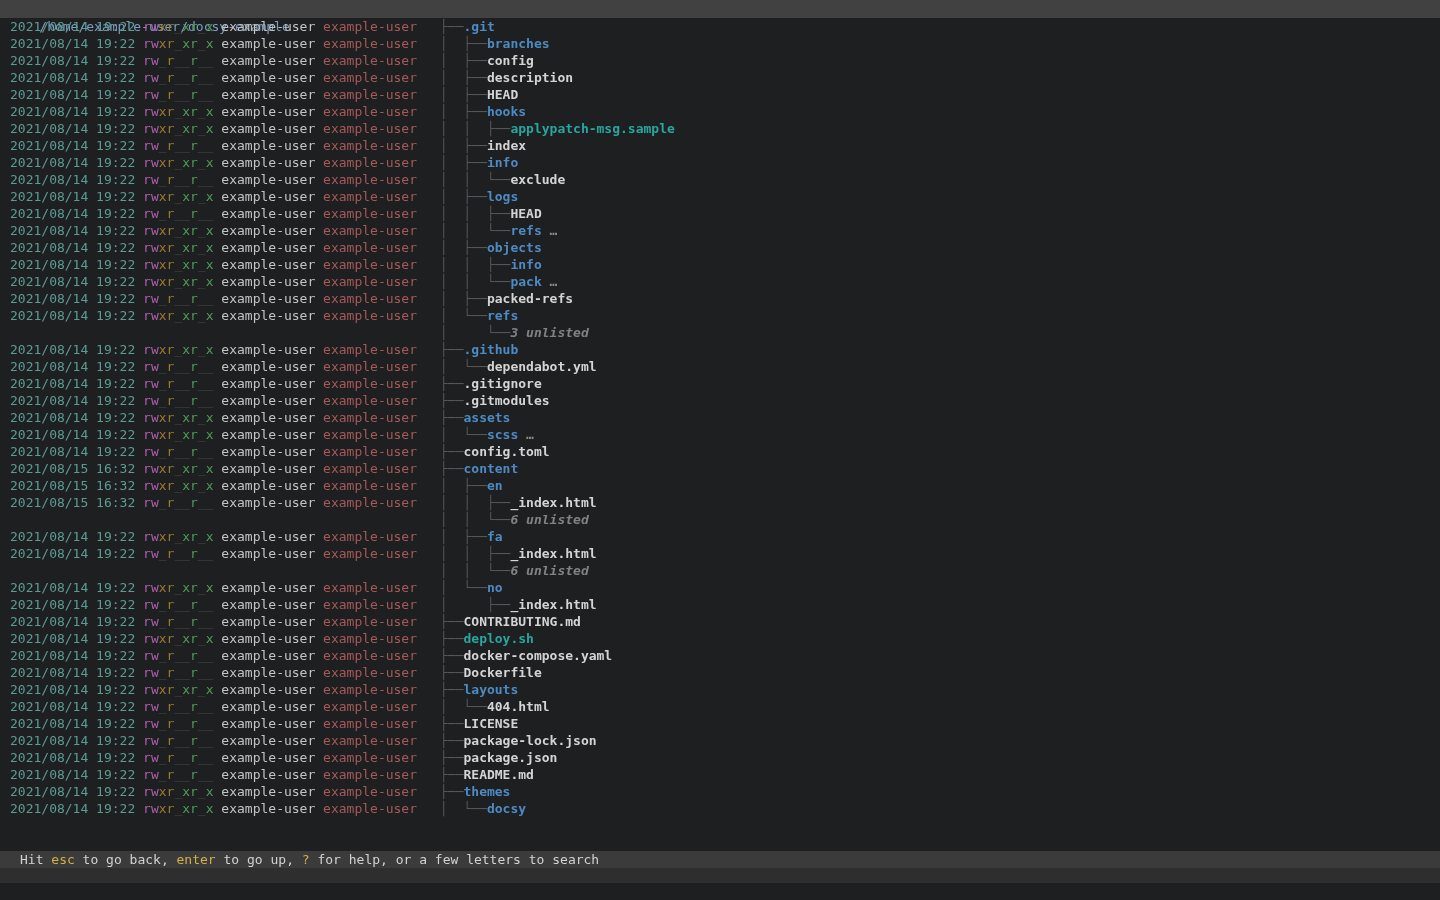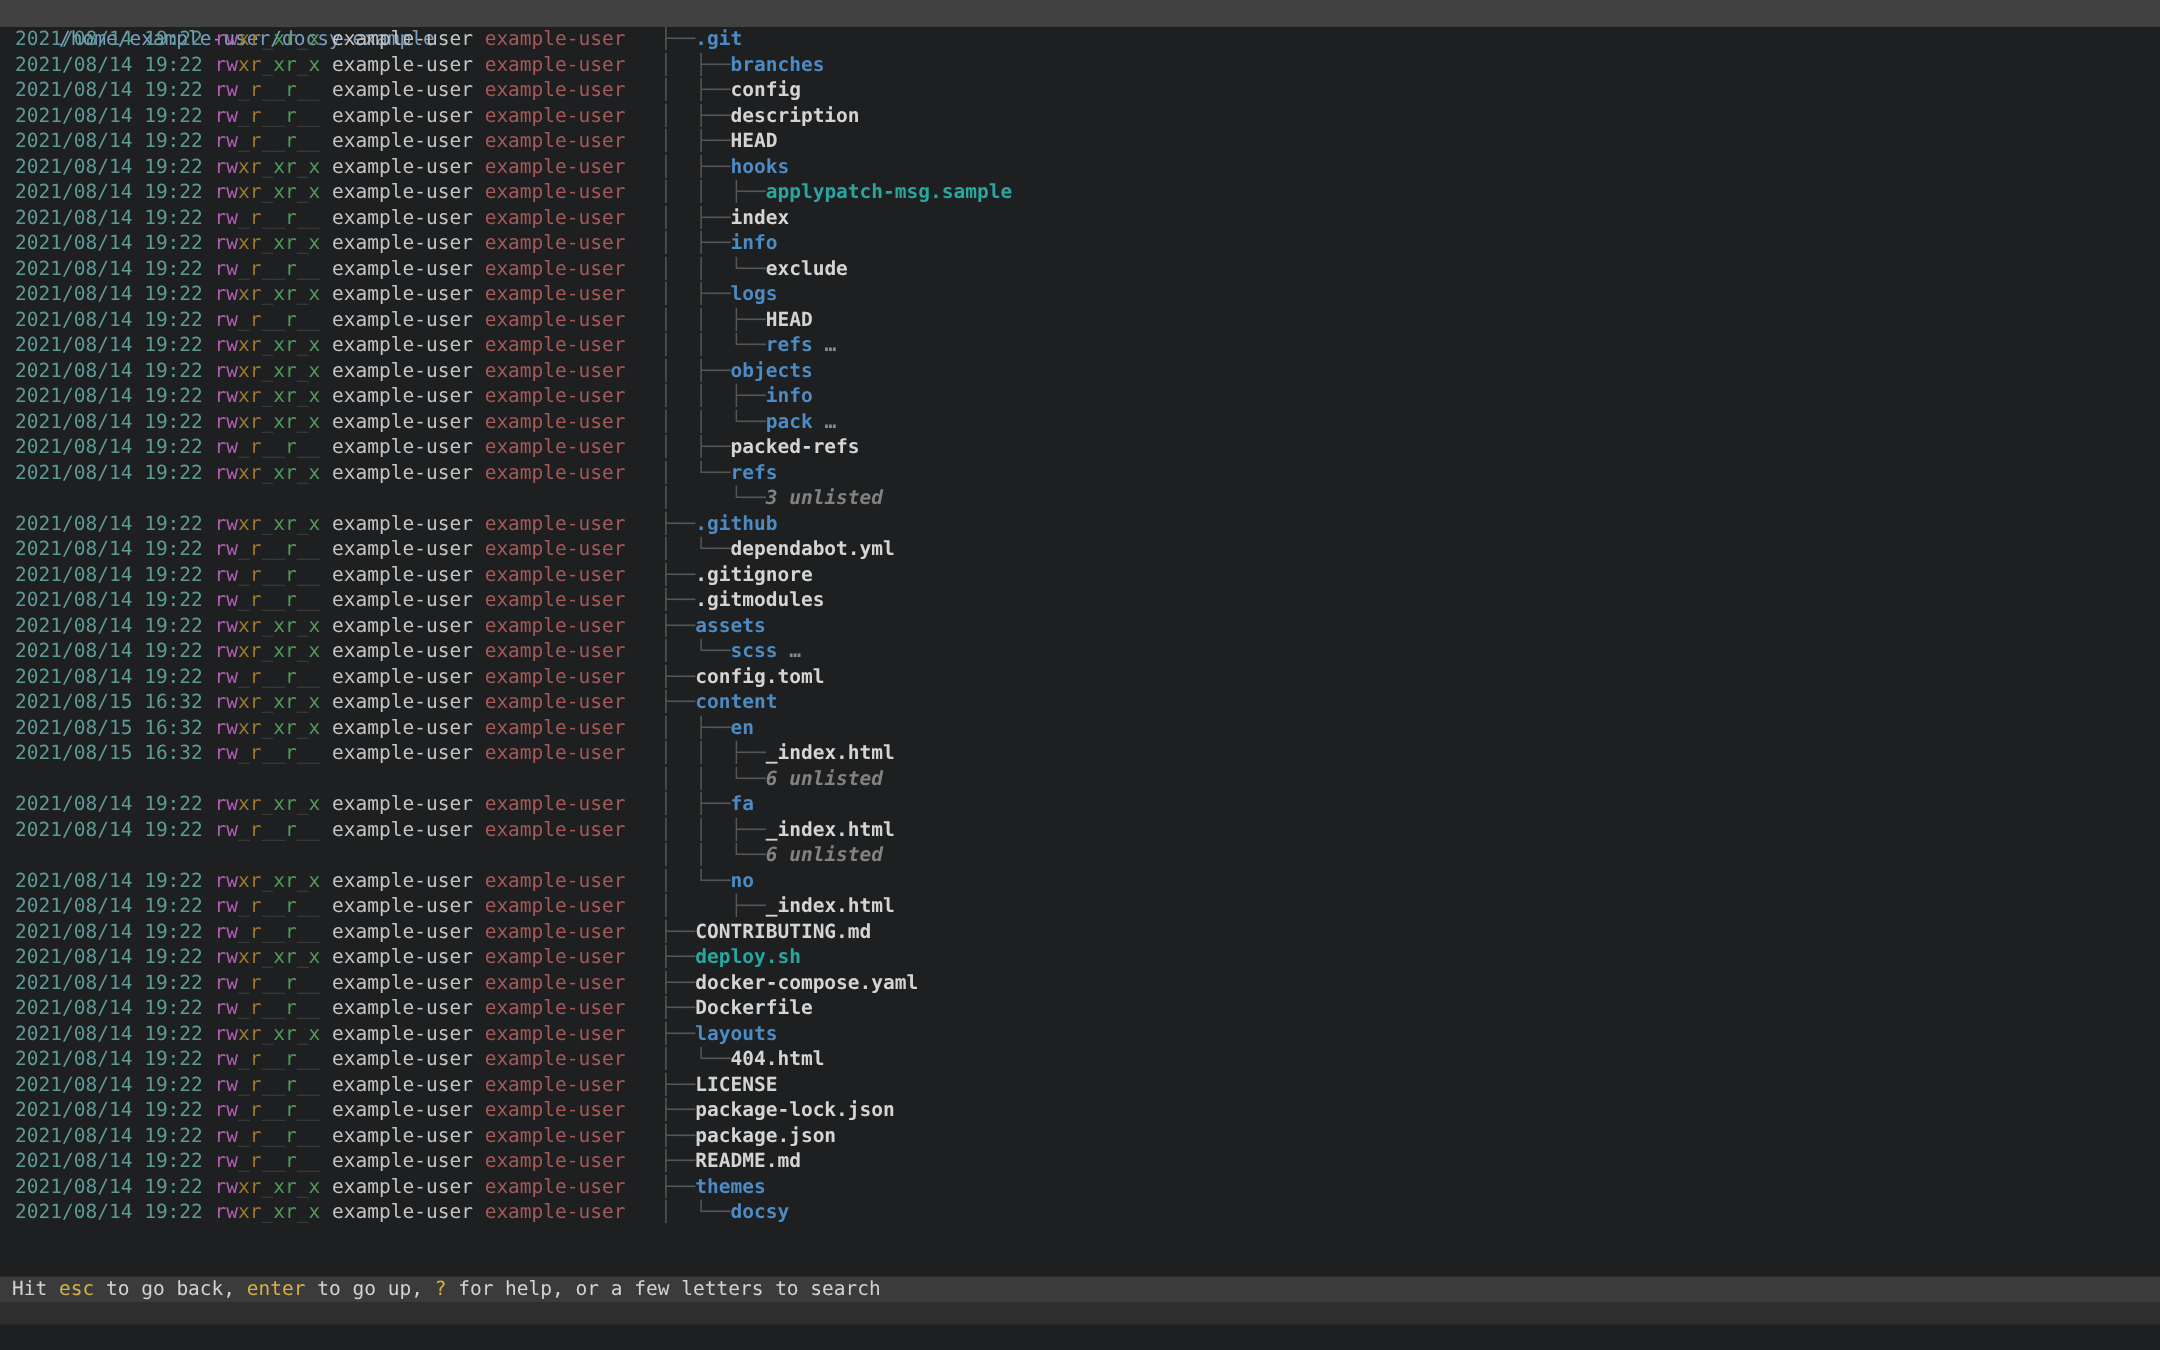--- a/index.html
+++ b/index.html
@@ -24,21 +24,21 @@
   .px { color:#529a5c; }   
   .pn { color:#4a4a4a; }   
   .branch { color:#565656; }
   .nm.dir  { color:#4d8bc4; }
   .nm.file { color:#d4d4d4;text-align:right; }
   .nm.exe  { color:#27a7a0; }
   .nm.unlisted { color:#828282; font-style:italic; }
   .ell { color:#8a8a8a; }
   .hintbar {
     height:17px; line-height:17px; background:#3b3b3b;
-    color:#d2d2d2; padding-left:8px; white-space:pre;
+    color:#d2d2d2; padding-left:20px; white-space:pre;
   }
   .hk { color:#d3b143; }
   .inputbar {
     height:17px; background:#101010; position:relative;
     display:flex; align-items:center;
   }
   .cursor {
     display:inline-block; width:8px; height:15px;
     background:#c6c6c6; margin-left:7px;
   }

